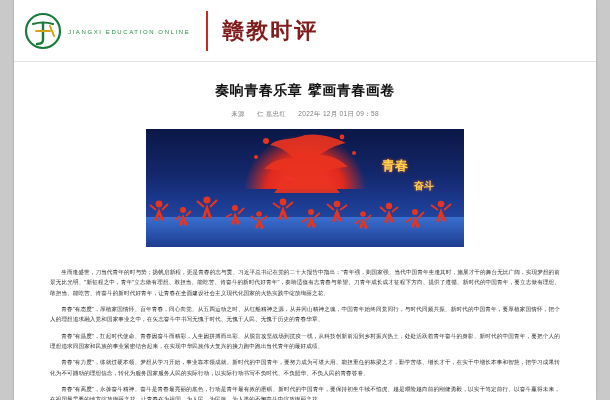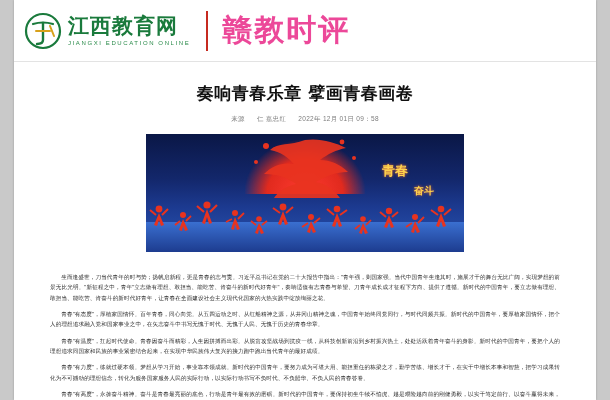--- a/index.html
+++ b/index.html
@@ -42,29 +42,29 @@
   .logo-en{
     font-size:6px;color:#2a8b4a;letter-spacing:1.6px;
     margin-top:3px;white-space:nowrap;
   }
   .divider{
     width:2px;height:40px;background:#c62a20;
     margin:0 14px 0 16px;flex:0 0 2px;
   }
   .brand-title{
     font-family:"DejaVu Serif","Liberation Serif",serif;
-    font-size:30px;font-weight:bold;color:#ec4899;
+    font-size:22px;font-weight:bold;color:#7f1d1d;
     letter-spacing:2px;white-space:nowrap;
   }
   
   .article{padding:14px 36px 0 36px;}
   .headline{
     text-align:center;
     font-family:"DejaVu Serif","Liberation Serif",serif;
-    font-size:17px;font-weight:bold;color:#111;
+    font-size:14px;font-weight:bold;color:#111;
     letter-spacing:.5px;
     margin:6px 0 10px 0;
   }
   .byline{
     text-align:center;
     font-size:6.5px;color:#7c7c7c;
     margin-bottom:10px;
     letter-spacing:.3px;
   }
   .byline span{margin:0 5px;}
@@ -120,21 +120,20 @@
       <div class="logo-mark">
         <svg width="38" height="38" viewBox="0 0 38 38">
           <circle cx="19" cy="19" r="17" fill="none" stroke="#1a7a3c" stroke-width="2.2"></circle>
           <path d="M9 12 q10 -3 20 0" fill="none" stroke="#1a7a3c" stroke-width="2.2" stroke-linecap="round"></path>
           <path d="M19 11 v17 q0 4 -6 4" fill="none" stroke="#1a7a3c" stroke-width="2.4" stroke-linecap="round"></path>
           <path d="M12 19 h14" stroke="#d8a11a" stroke-width="2" stroke-linecap="round"></path>
           <path d="M26 14 l4 10" stroke="#d8a11a" stroke-width="2" stroke-linecap="round"></path>
         </svg>
       </div>
       <div class="logo-text">
-        <div class="logo-cn">江西教育网</div>
         <div class="logo-en">JIANGXI  EDUCATION  ONLINE</div>
       </div>
     </div>
     <div class="divider"></div>
     <div class="brand-title">赣教时评</div>
   </div>
 
   <div class="article">
 
     <div class="headline">奏响青春乐章 擘画青春画卷</div>

